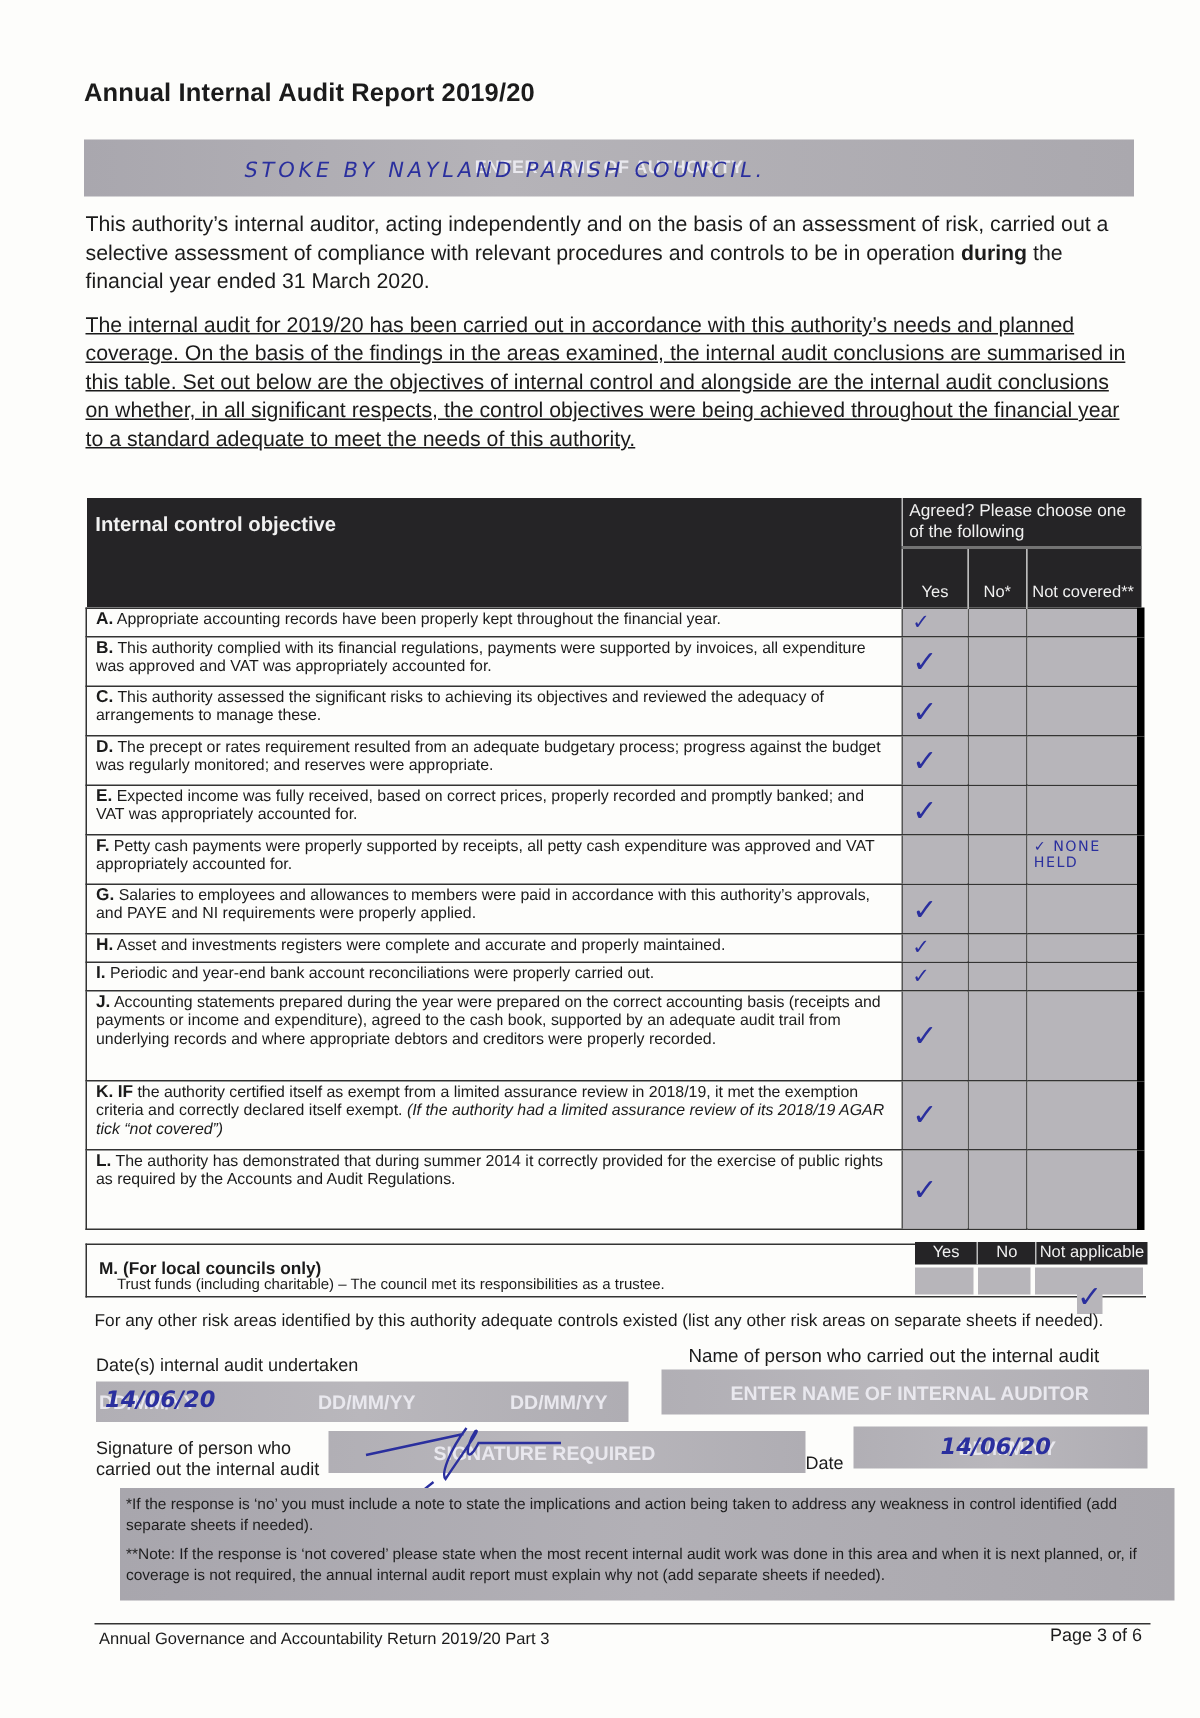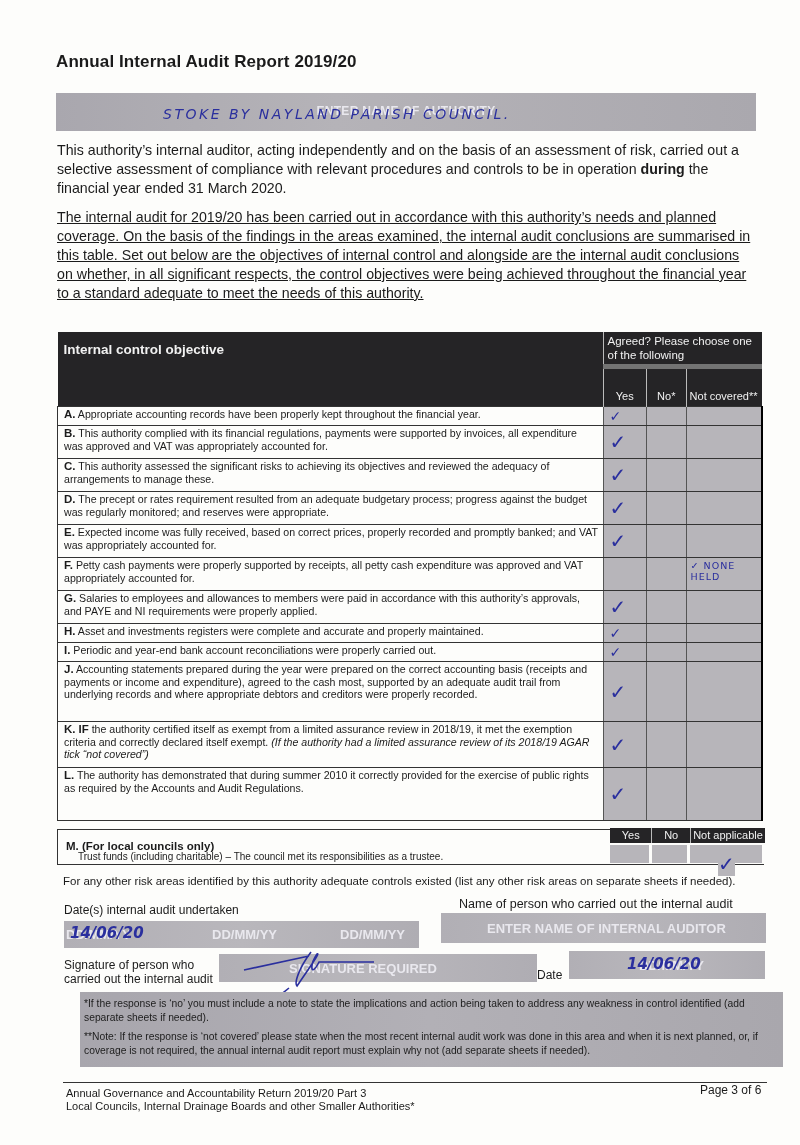--- a/index.html
+++ b/index.html
@@ -9,27 +9,27 @@
     .authority-bar { left: 56px; top: 93px; width: 700px; height: 38px; background: linear-gradient(90deg,#a9a7ae,#b5b3b8 40%,#aaa8ae); }
     .authority-placeholder { position:absolute; left: 0; right: 0; top: 11px; text-align: center; font-size: 12px; font-weight: bold; color: #e9e8ee; letter-spacing: 0.3px; }
     .hand { font-family: "DejaVu Sans", sans-serif; color: #2a2f9e; font-style: italic; }
     .authority-hand { position:absolute; left: 107px; top: 13px; font-size: 14px; letter-spacing: 2.5px; }
     .para { left: 57px; width: 700px; font-size: 14.2px; line-height: 19px; }
     .p1 { top: 141px; }
     .p2 { top: 208px; text-decoration: underline; }
     table.ctl { position: absolute; left: 57px; top: 332px; width: 706px; border-collapse: collapse; font-size: 10.6px; }
     table.ctl th { background: #252426; color: #f1f1f1; font-weight: normal; text-align: left; vertical-align: bottom; border-left: 1px solid #bbb; }
     .hdr-main { font-size: 13.5px !important; font-weight: bold !important; vertical-align: top !important; padding: 10px 6px 0 6px; width: 546px; border-left: none !important; }
-    .hdr-agree { font-size: 11.5px; padding: 2px 4px; line-height: 14px; vertical-align: top !important; border-bottom: 5px solid #737373; }
+    .hdr-agree { font-size: 11.5px; padding: 2px 4px; line-height: 14px; vertical-align: top !important; border-bottom: 2px solid #737373; }
     .hdr-opt { font-size: 11px; padding: 2px 3px 3px 3px; line-height: 13px; }
     table.ctl td { border-top: 1px solid #333; border-bottom: 1px solid #333; }
     td.obj { padding: 1px 4px 2px 6px; line-height: 12.6px; vertical-align: top; border-left: 1px solid #333; background: #fdfdfb; }
     td.obj b { font-weight: bold; font-size: 11.5px; }
     td.box { background: #b7b5ba; border: 2px solid #fdfdfb; border-left: 1px solid #555; border-right: 1px solid #555; position: relative; padding: 0; }
-    td.box.last { border-right: 2px solid #000000; }
+    td.box.last { border-right: 5px solid #000000; }
     .tick { position: absolute; left: 6px; top: 50%; transform: translateY(-50%); font-family: "DejaVu Sans", sans-serif; color: #2a2f9e; font-size: 20px; line-height: 1; }
     .tick.sm { font-size: 14px; }
     .none-held { position: absolute; left: 4px; top: 2px; font-size: 9.5px; line-height: 11px; color: #2a2f9e; font-family: "DejaVu Sans", sans-serif; letter-spacing: 1px; }
     .m-wrap { left: 57px; top: 829px; width: 706px; height: 34px; border: 1px solid #333; border-right: none; background: #fdfdfb; }
     .m-title { position: absolute; left: 8px; top: 10px; font-size: 11.5px; font-weight: bold; }
     .m-text { position: absolute; left: 20px; top: 21px; font-size: 10px; }
     .m-grid { position: absolute; left: 552px; top: -2px; width: 155px; }
     .m-head { display: flex; background: #252426; color: #f1f1f1; font-size: 11px; height: 15px; line-height: 15px; }
     .m-head span { text-align: center; border-right: 1px solid #bbb; }
     .m-boxes { display: flex; height: 18px; margin-top: 2px; }
@@ -141,37 +141,37 @@
     </tr>
     <tr style="height:19px">
       <td class="obj"><b>I.</b> <span>Periodic and year-end bank account reconciliations were properly carried out.</span></td>
       <td class="box">
           <span class="tick sm">✓</span>
         </td>
       <td class="box"></td>
       <td class="box last"></td>
     </tr>
     <tr style="height:60px">
-      <td class="obj"><b>J.</b> <span>Accounting statements prepared during the year were prepared on the correct accounting basis (receipts and payments or income and expenditure), agreed to the cash most, supported by an adequate audit trail from underlying records and where appropriate debtors and creditors were properly recorded.</span></td>
+      <td class="obj"><b>J.</b> <span>Accounting statements prepared during the year were prepared on the correct accounting basis (receipts and payments or income and expenditure), agreed to the cash book, supported by an adequate audit trail from underlying records and where appropriate debtors and creditors were properly recorded.</span></td>
       <td class="box">
           <span class="tick">✓</span>
         </td>
       <td class="box"></td>
       <td class="box last"></td>
     </tr>
     <tr style="height:46px">
       <td class="obj"><b>K.</b> <b>IF</b><span> the authority certified itself as exempt from a limited assurance review in 2018/19, it met the exemption criteria and correctly declared itself exempt. </span><i>(If the authority had a limited assurance review of its 2018/19 AGAR tick “not covered”)</i></td>
       <td class="box">
           <span class="tick">✓</span>
         </td>
       <td class="box"></td>
       <td class="box last"></td>
     </tr>
     <tr style="height:53px">
-      <td class="obj"><b>L.</b> <span>The authority has demonstrated that during summer 2010 it correctly provided for the exercise of public rights as required by the Accounts and Audit Regulations.</span></td>
+      <td class="obj"><b>L.</b> <span>The authority has demonstrated that during summer 2014 it correctly provided for the exercise of public rights as required by the Accounts and Audit Regulations.</span></td>
       <td class="box">
           <span class="tick">✓</span>
         </td>
       <td class="box"></td>
       <td class="box last"></td>
     </tr>
   </tbody>
 </table>
 
 <div class="abs m-wrap">
@@ -224,15 +224,14 @@
 </div>
 
 <div class="abs notes">
   <p>*If the response is ‘no’ you must include a note to state the implications and action being taken to address any weakness in control identified (add separate sheets if needed).</p>
   <p>**Note: If the response is ‘not covered’ please state when the most recent internal audit work was done in this area and when it is next planned, or, if coverage is not required, the annual internal audit report must explain why not (add separate sheets if needed).</p>
 </div>
 
 <div class="abs footer-rule"></div>
 <div class="abs footer-l">
   <div>Annual Governance and Accountability Return 2019/20 Part 3</div>
-  <div>Local Councils, Internal Drainage Boards and other Smaller Authorities*</div>
 </div>
 <div class="abs footer-r">Page 3 of 6</div>
 
 </body></html>

